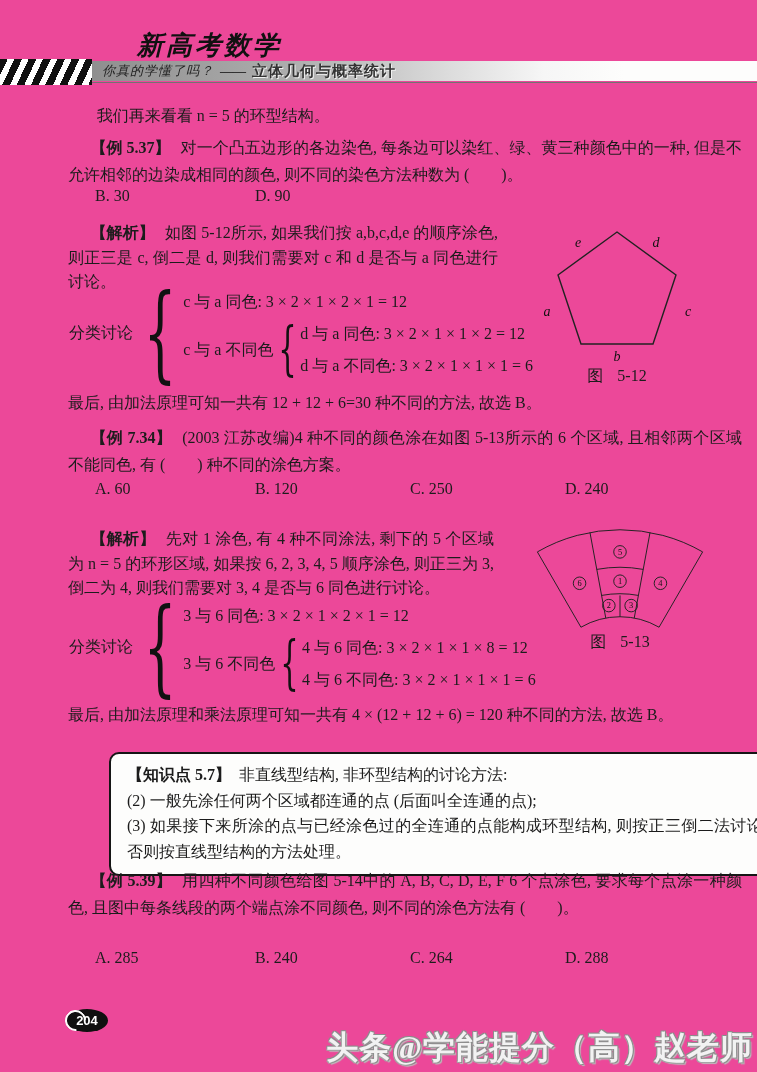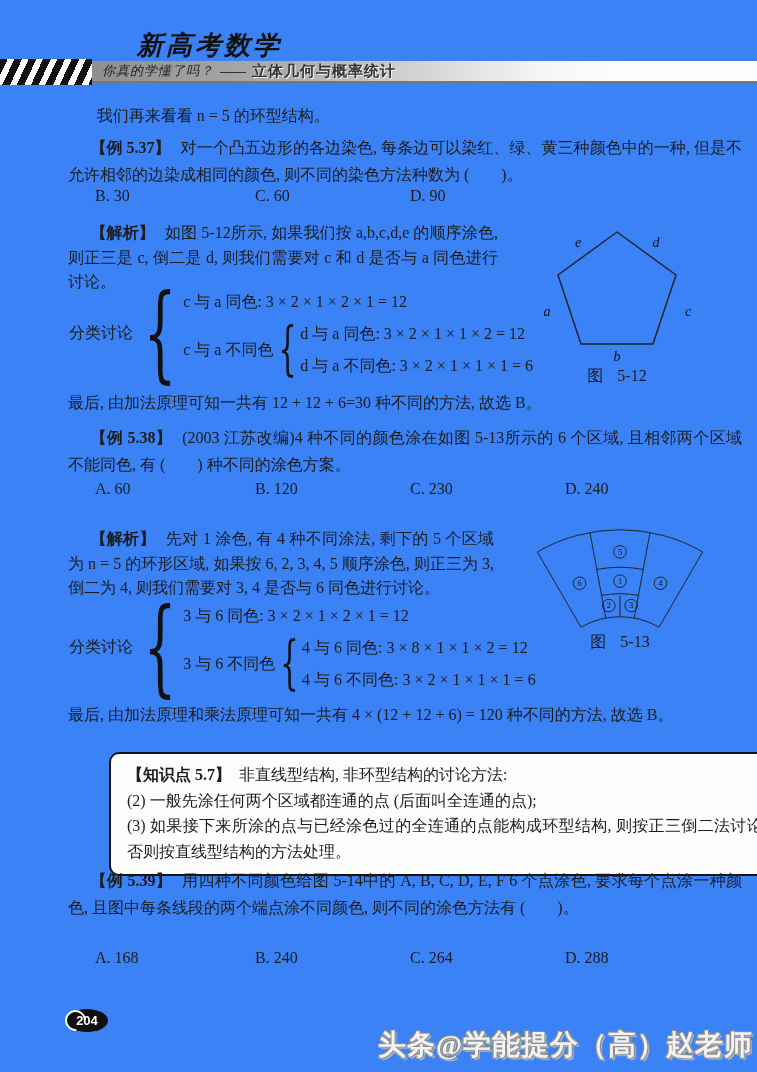--- a/index.html
+++ b/index.html
@@ -1,19 +1,19 @@
 <!DOCTYPE html>
 <html><head>
 <meta charset="utf-8">
 <style>
   * { margin:0; padding:0; box-sizing:border-box; }
   html,body { background:#e9e9e9; }
   .page {
     position:relative; width:757px; height:1072px; margin:0 auto;
-    background:#3b82f6; color:#1c1c1c; overflow:hidden;
+    background:#ec4899; color:#1c1c1c; overflow:hidden;
     font-family:"Liberation Serif","DejaVu Serif",serif; font-size:16px;
   }
   .b { font-weight:bold; }
 
   
   .logo { position:absolute; left:137px; top:28px; font-size:26px; font-weight:bold;
           font-style:italic; letter-spacing:3px; color:#111; }
   .banner { position:absolute; left:0; top:61px; width:757px; height:22px;
             border-bottom:1px solid #737373; }
   .hatch { position:absolute; left:0; top:-2px; width:92px; height:26px;
@@ -62,21 +62,21 @@
   .kp-item { display:block; }
 
   
   .badge { position:absolute; left:66px; top:1009px; width:42px; height:23px;
            background:#101010; border-radius:50%; color:#fff; font-weight:bold;
            font-size:13px; text-align:center; line-height:23px;
            font-family:"Liberation Sans",sans-serif; }
   .badge::before { content:""; position:absolute; left:-1px; top:1px; width:17px; height:17px;
            border:2.5px solid #fdfdfc; border-right-color:transparent; border-radius:50%;
            transform:rotate(40deg); }
-  .wm { position:absolute; right:4px; top:1026px; font-size:28px; font-weight:bold;
+  .wm { position:absolute; right:4px; top:1026px; font-size:32px; font-weight:bold;
         letter-spacing:1px; color:#f2f2f2;
         text-shadow:-1px -1px 0 #8d8d8d, 1px -1px 0 #8d8d8d, -1px 1px 0 #a5a5a5,
                     1px 1px 0 #8d8d8d, 2px 2px 1px #bdbdbd; }
 </style>
 </head>
 <body>
 
 <div class="page">
 
   <div class="logo">新高考数学</div>
@@ -89,21 +89,20 @@
     </div>
   </div>
 
   <p class="para indent2" style="top:102px">我们再来看看 n = 5 的环型结构。</p>
 
   <p class="para indent" style="top:134px">
     <span class="tag b">【例 5.37】</span><span>对一个凸五边形的各边染色, 每条边可以染红、绿、黄三种颜色中的一种, 但是不允许相邻的边染成相同的颜色, 则不同的染色方法种数为 (　　)。</span>
   </p>
   <div class="opts" style="top:184px">
     <span>B. 30</span>
-    <span>C. 60</span>
     <span>D. 90</span>
   </div>
 
   <p class="para indent narrow" style="top:221px">
     <span class="tag b">【解析】</span><span>如图 5-12所示, 如果我们按 a,b,c,d,e 的顺序涂色, 则正三是 c, 倒二是 d, 则我们需要对 c 和 d 是否与 a 同色进行讨论。</span>
   </p>
 
   <div class="fig" style="left:498px; top:222px; width:238px;">
     <svg width="230" height="142" viewBox="0 0 230 142">
       <polygon class="fig-line" points="115,10 174,53 151,122 79,122 56,53"></polygon>
@@ -127,26 +126,26 @@
         <span class="cls-col">
           <span class="cls-line">d 与 a 同色: 3 × 2 × 1 × 1 × 2 = 12</span>
           <span class="cls-line">d 与 a 不同色: 3 × 2 × 1 × 1 × 1 = 6</span>
         </span>
       </span>
     </span>
   </div>
   <p class="para" style="top:389px">最后, 由加法原理可知一共有 12 + 12 + 6=30 种不同的方法, 故选 B。</p>
 
   <p class="para indent" style="top:424px">
-    <span class="tag b">【例 5.38】</span><span>(2003 江苏改编)4 种不同的颜色涂在如图 5-13所示的 6 个区域, 且相邻两个区域不能同色, 有 (　　) 种不同的涂色方案。</span>
+    <span class="tag b">【例 7.34】</span><span>(2003 江苏改编)4 种不同的颜色涂在如图 5-13所示的 6 个区域, 且相邻两个区域不能同色, 有 (　　) 种不同的涂色方案。</span>
   </p>
   <div class="opts" style="top:477px">
     <span>A. 60</span>
     <span>B. 120</span>
-    <span>C. 230</span>
+    <span>C. 250</span>
     <span>D. 240</span>
   </div>
 
   <p class="para indent narrow" style="top:527px; width:426px;">
     <span class="tag b">【解析】</span><span>先对 1 涂色, 有 4 种不同涂法, 剩下的 5 个区域为 n = 5 的环形区域, 如果按 6, 2, 3, 4, 5 顺序涂色, 则正三为 3, 倒二为 4, 则我们需要对 3, 4 是否与 6 同色进行讨论。</span>
   </p>
 
   <div class="fig" style="left:500px; top:524px; width:240px;">
     <svg width="168" height="106" viewBox="0 0 240 152">
       <path class="fig-line" d="M 1.5,40 A 237,237 0 0 1 238.5,40 L 176,148 A 112,112 0 0 0 64,148 Z"></path>
@@ -175,39 +174,39 @@
 
   <div class="cls" style="top:602px">
     <span class="cls-label">分类讨论</span>
     <span class="br br-outer">{</span>
     <span class="cls-col">
       <span class="cls-line">3 与 6 同色: 3 × 2 × 1 × 2 × 1 = 12</span>
       <span class="cls-row">
         <span class="cls-line">3 与 6 不同色</span>
         <span class="br br-inner">{</span>
         <span class="cls-col">
-          <span class="cls-line">4 与 6 同色: 3 × 8 × 1 × 1 × 2 = 12</span>
+          <span class="cls-line">4 与 6 同色: 3 × 2 × 1 × 1 × 8 = 12</span>
           <span class="cls-line">4 与 6 不同色: 3 × 2 × 1 × 1 × 1 = 6</span>
         </span>
       </span>
     </span>
   </div>
   <p class="para" style="top:701px">最后, 由加法原理和乘法原理可知一共有 4 × (12 + 12 + 6) = 120 种不同的方法, 故选 B。</p>
 
   <div class="kp">
     <span class="tag b">【知识点 5.7】</span><span>非直线型结构, 非环型结构的讨论方法:</span>
     <span class="kp-item">(2) 一般先涂任何两个区域都连通的点 (后面叫全连通的点);</span>
     <span class="kp-item">(3) 如果接下来所涂的点与已经涂色过的全连通的点能构成环型结构, 则按正三倒二法讨论, 否则按直线型结构的方法处理。</span>
   </div>
 
   <p class="para indent" style="top:867px">
     <span class="tag b">【例 5.39】</span><span>用四种不同颜色给图 5-14中的 A, B, C, D, E, F 6 个点涂色, 要求每个点涂一种颜色, 且图中每条线段的两个端点涂不同颜色, 则不同的涂色方法有 (　　)。</span>
   </p>
   <div class="opts" style="top:946px">
-    <span>A. 168</span>
+    <span>A. 285</span>
     <span>B. 240</span>
     <span>C. 264</span>
     <span>D. 288</span>
   </div>
 
   <div class="badge">204</div>
   <div class="wm">头条@学能提分（高）赵老师</div>
 
 </div>
 

